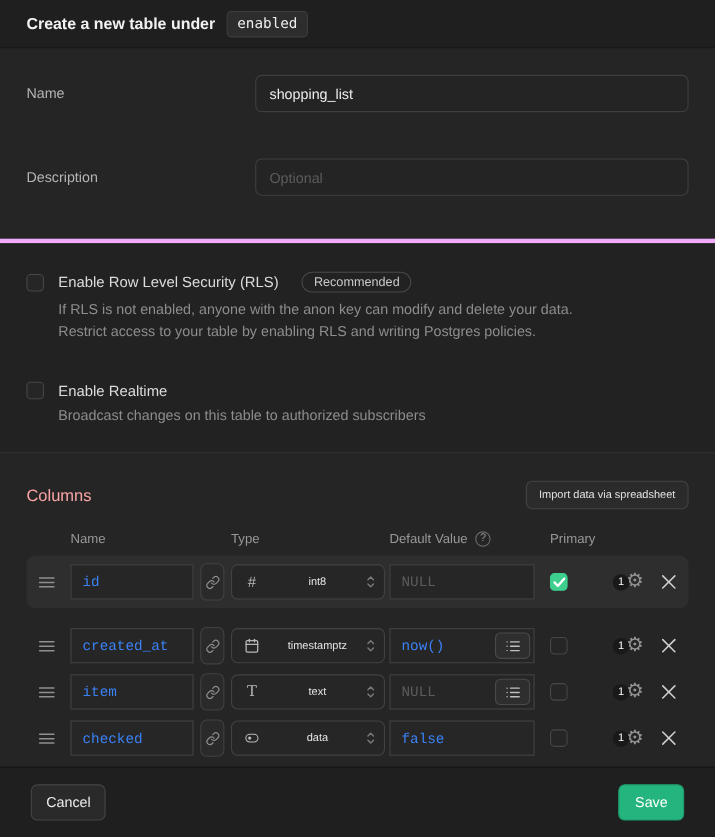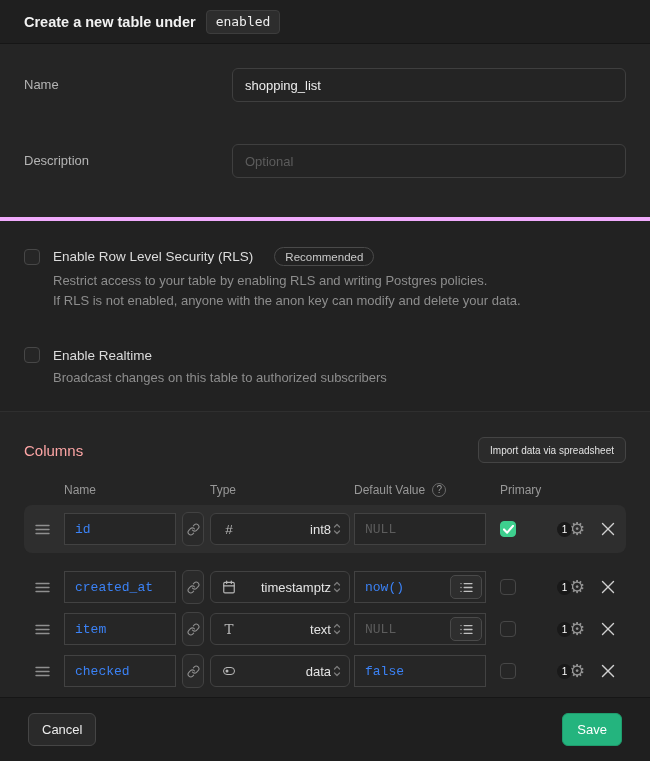--- a/index.html
+++ b/index.html
@@ -82,21 +82,21 @@
     width:22px; flex:0 0 22px; height:34px; background:#2a2a2a; border:1px solid #424242; border-radius:6px;
     display:flex; align-items:center; justify-content:center; color:#8f8f8f; margin-right:6px; cursor:pointer;
   }
   .type-select {
     width:140px; flex:0 0 140px; height:32px; background:#262626; border:1px solid #424242; border-radius:6px;
     display:flex; align-items:center; padding:0 6px 0 9px; margin-right:4px; cursor:pointer; font-family:inherit;
   }
   .type-icon { width:18px; flex:0 0 18px; display:flex; align-items:center; justify-content:center; color:#b8b8b8; }
   .txt-icon { font-size:13.5px; color:#b8b8b8; }
   .txt-icon.serif { font-family:"DejaVu Serif", serif; }
-  .type-label { flex:1; text-align:right; font-size:13px; color:#e4e4e4; margin-left:8px; }
+  .type-label { flex:1; text-align:center; font-size:10px; color:#e4e4e4; margin-left:8px; }
   .chevrons { color:#7a7a7a; display:flex; }
   .default-field { position:relative; width:132px; flex:0 0 132px; margin-right:14px; }
   .default-field .cell-input { width:100%; margin-right:0; }
   .menu-btn {
     position:absolute; right:4px; top:50%; transform:translateY(-50%);
     width:32px; height:24px; background:#2e2e2e; border:1px solid #4a4a4a; border-radius:5px;
     display:flex; align-items:center; justify-content:center; color:#c0c0c0; cursor:pointer;
   }
   .primary-checkbox { margin-right:41px; }
   .gear-cluster { width:36px; flex:0 0 36px; display:flex; align-items:center; margin-right:8px; }
@@ -148,22 +148,22 @@
   <section class="section-toggles">
     <div class="toggle-block">
       <div class="toggle-head">
         <span class="checkbox">
           
         </span>
         <span class="toggle-label">Enable Row Level Security (RLS)</span>
         <span class="pill-badge">Recommended</span>
       </div>
       <div class="toggle-desc">
+        <div>If RLS is not enabled, anyone with the anon key can modify and delete your data.</div>
         <div>Restrict access to your table by enabling RLS and writing Postgres policies.</div>
-        <div>If RLS is not enabled, anyone with the anon key can modify and delete your data.</div>
       </div>
     </div>
     <div class="toggle-block">
       <div class="toggle-head">
         <span class="checkbox">
           
         </span>
         <span class="toggle-label">Enable Realtime</span>
       </div>
       <div class="toggle-desc">Broadcast changes on this table to authorized subscribers</div>

